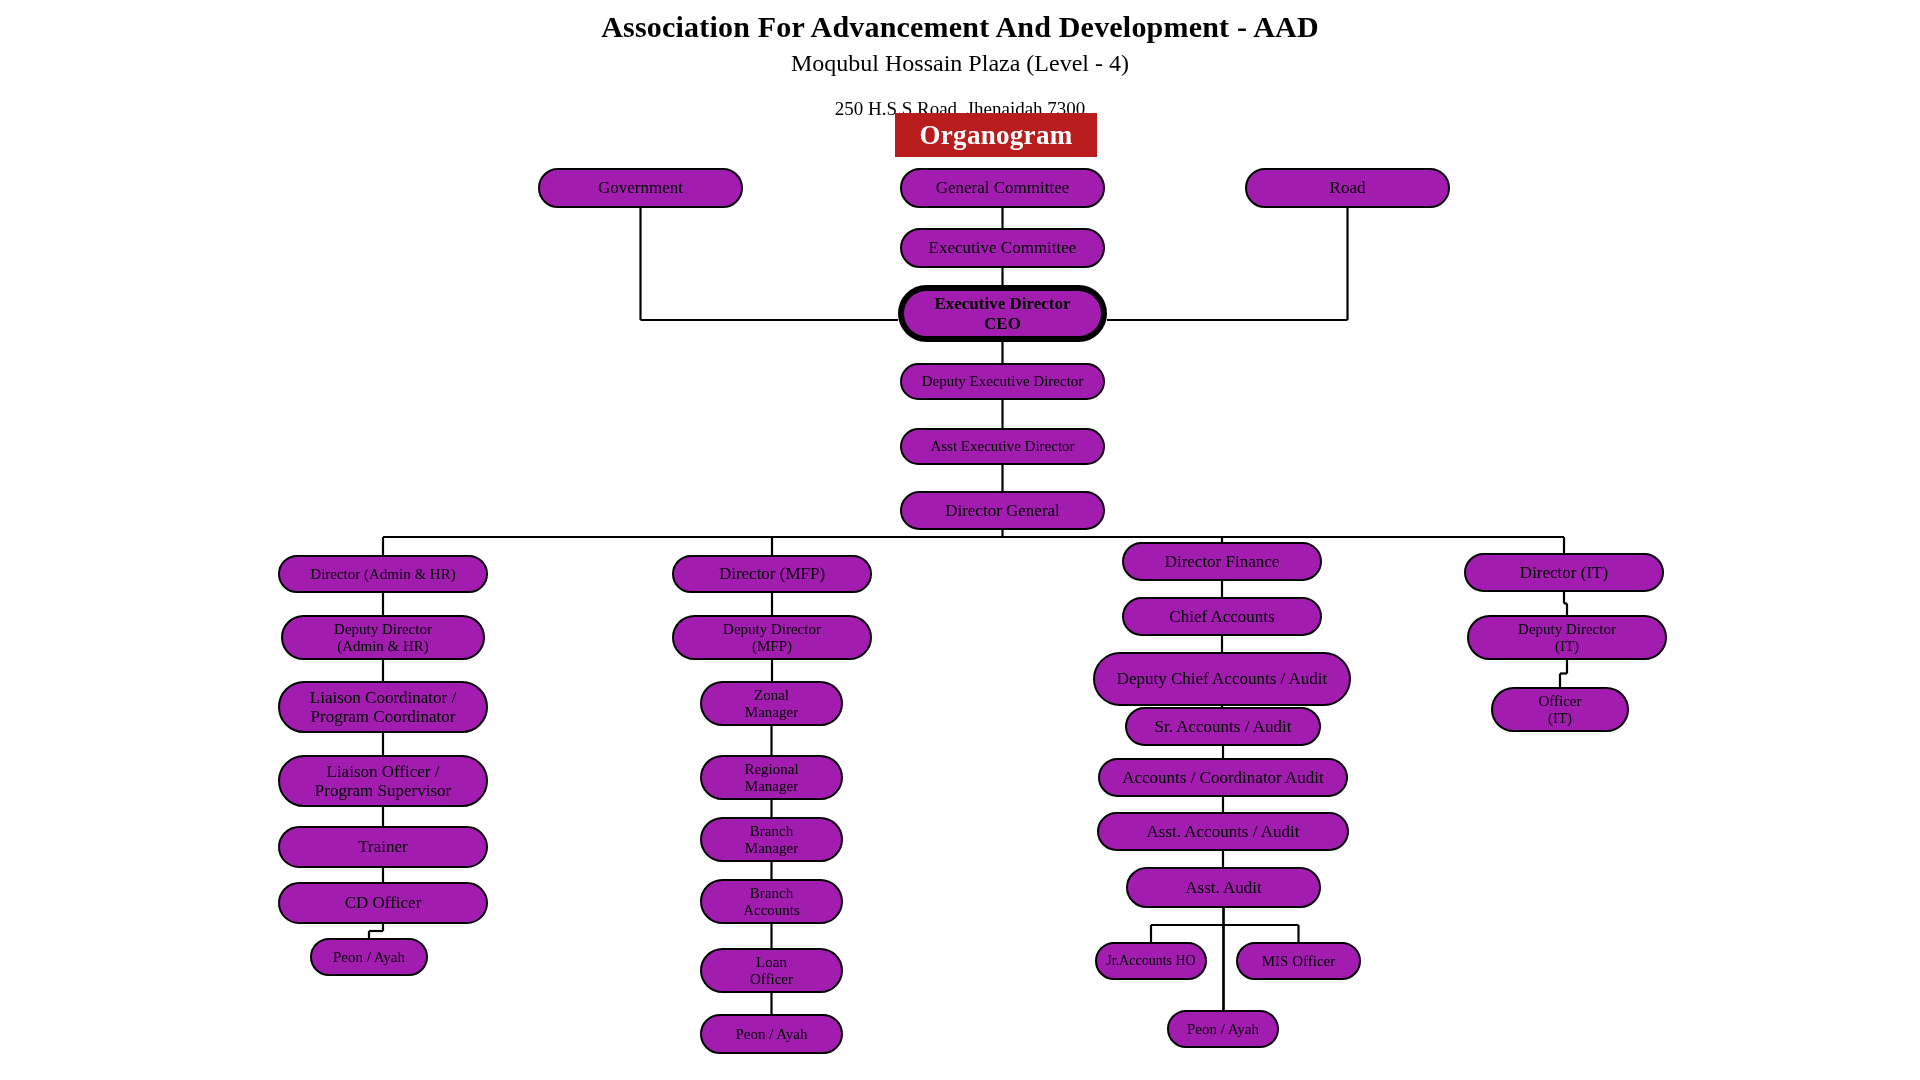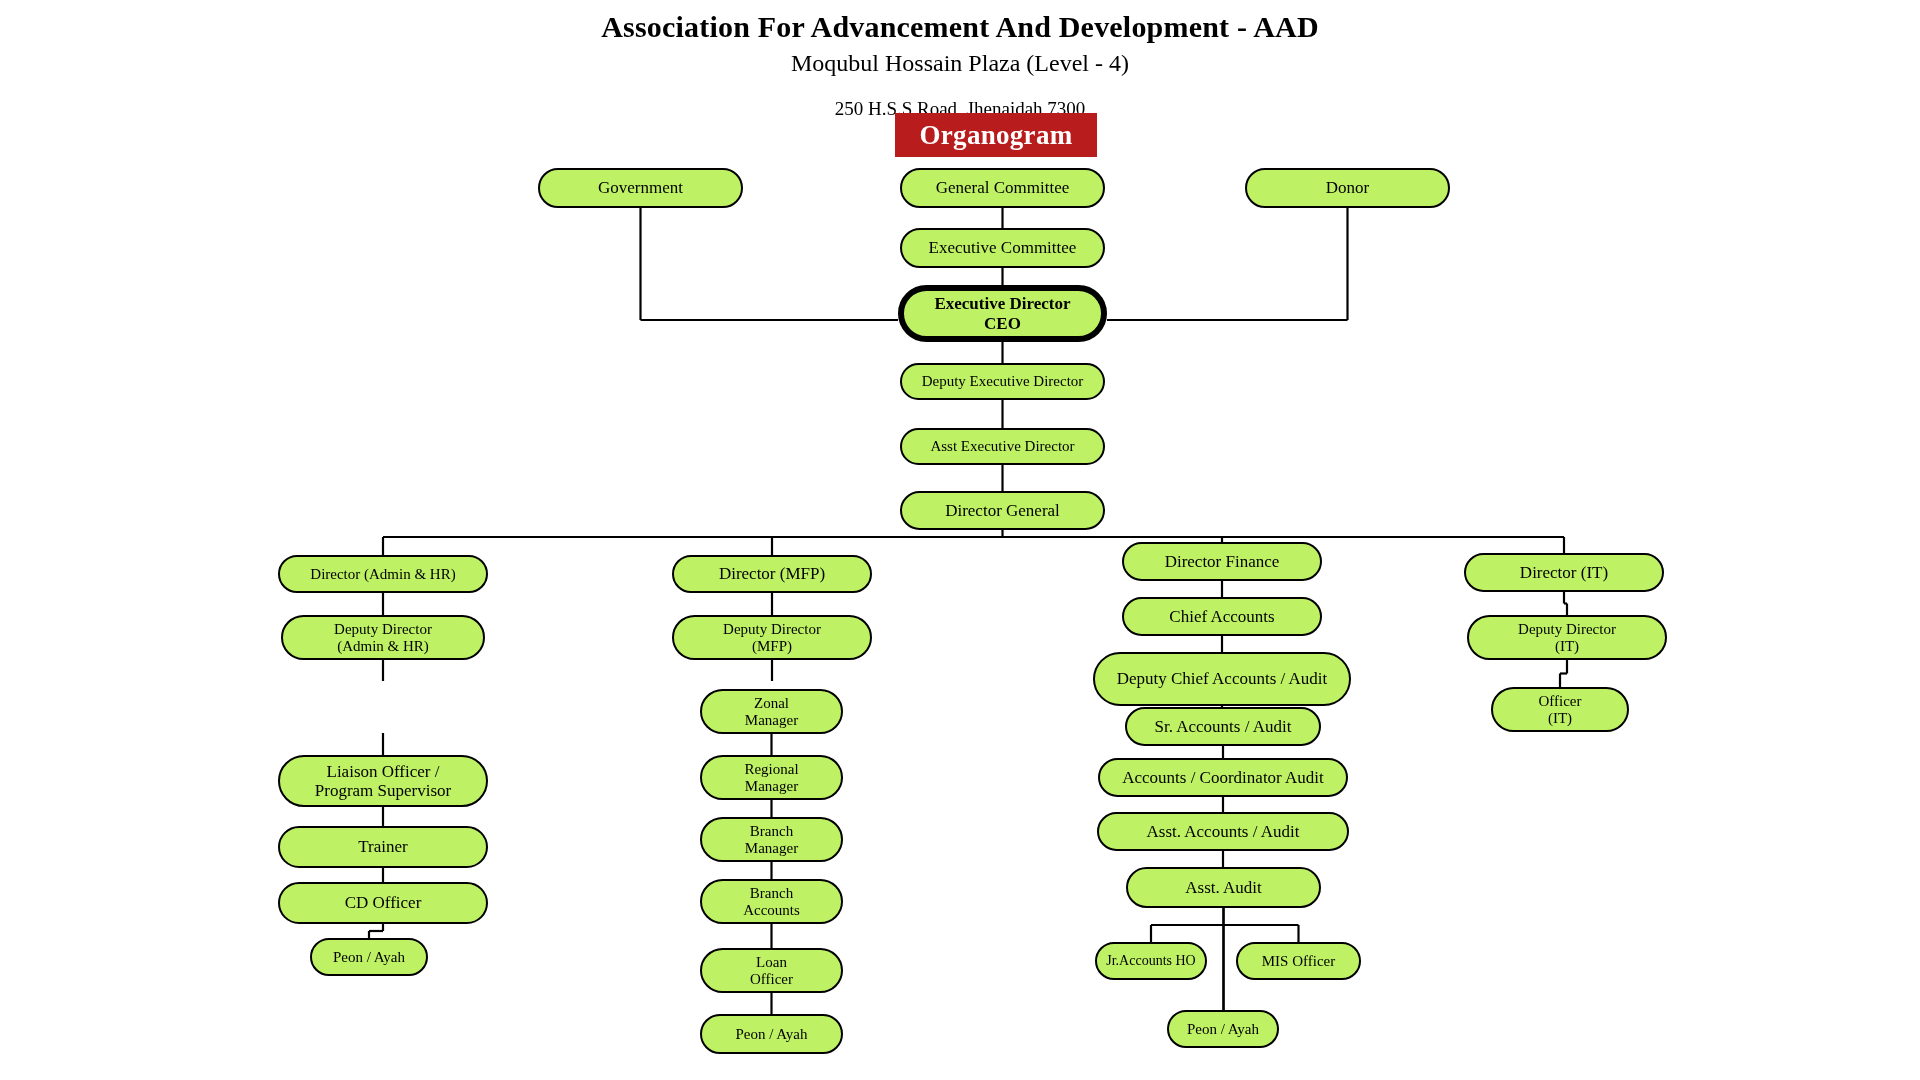--- a/index.html
+++ b/index.html
@@ -75,21 +75,21 @@
     top: 0;
     width: 1920px;
     height: 1080px;
     pointer-events: none;
   }
 
   
   .node {
     position: absolute;
     box-sizing: border-box;
-    background: #bef264;
+    background: #a21caf;
     border: 2.5px solid #000000;
     border-radius: 999px;
     display: flex;
     align-items: center;
     justify-content: center;
     text-align: center;
     line-height: 1.12;
     z-index: 5;
     padding: 0 6px;
   }
@@ -169,21 +169,21 @@
       <line x1="1151" y1="925" x2="1151" y2="942" stroke="#000" stroke-width="2.2"></line>
       <line x1="1298.5" y1="925" x2="1298.5" y2="942" stroke="#000" stroke-width="2.2"></line>
     </svg>
 <div class="node fs-mid" style="left: 538px; top: 168px; width: 205px; height: 40px;">
       <span class="lbl">Government</span>
     </div>
     <div class="node fs-mid" style="left: 900px; top: 168px; width: 205px; height: 40px;">
       <span class="lbl">General Committee</span>
     </div>
     <div class="node fs-mid" style="left: 1245px; top: 168px; width: 205px; height: 40px;">
-      <span class="lbl">Donor</span>
+      <span class="lbl">Road</span>
     </div>
     <div class="node fs-mid" style="left: 900px; top: 228px; width: 205px; height: 40px;">
       <span class="lbl">Executive Committee</span>
     </div>
     <div class="node fs-mid emph" style="left: 898px; top: 285px; width: 209px; height: 57px;">
       <span class="lbl">Executive Director
 CEO</span>
     </div>
     <div class="node fs-small" style="left: 900px; top: 363px; width: 205px; height: 37px;">
       <span class="lbl">Deputy Executive Director</span>
@@ -194,41 +194,45 @@
     <div class="node fs-mid" style="left: 900px; top: 491px; width: 205px; height: 39px;">
       <span class="lbl">Director General</span>
     </div>
     <div class="node fs-small" style="left: 278px; top: 555px; width: 210px; height: 38px;">
       <span class="lbl">Director (Admin &amp; HR)</span>
     </div>
     <div class="node fs-small" style="left: 281px; top: 615px; width: 204px; height: 45px;">
       <span class="lbl">Deputy Director
 (Admin &amp; HR)</span>
     </div>
+    <div class="node fs-mid" style="left: 278px; top: 681px; width: 210px; height: 52px;">
+      <span class="lbl">Liaison Coordinator /
+Program Coordinator</span>
+    </div>
     <div class="node fs-mid" style="left: 278px; top: 755px; width: 210px; height: 52px;">
       <span class="lbl">Liaison Officer /
 Program Supervisor</span>
     </div>
     <div class="node fs-mid" style="left: 278px; top: 826px; width: 210px; height: 42px;">
       <span class="lbl">Trainer</span>
     </div>
     <div class="node fs-mid" style="left: 278px; top: 882px; width: 210px; height: 42px;">
       <span class="lbl">CD Officer</span>
     </div>
     <div class="node fs-small" style="left: 310px; top: 938px; width: 118px; height: 38px;">
       <span class="lbl">Peon / Ayah</span>
     </div>
     <div class="node fs-mid" style="left: 672px; top: 555px; width: 200px; height: 38px;">
       <span class="lbl">Director (MFP)</span>
     </div>
     <div class="node fs-small" style="left: 672px; top: 615px; width: 200px; height: 45px;">
       <span class="lbl">Deputy Director
 (MFP)</span>
     </div>
-    <div class="node fs-small" style="left: 700px; top: 681px; width: 143px; height: 45px; margin-top: 8px;">
+    <div class="node fs-small" style="left: 700px; top: 681px; width: 143px; height: 45px;">
       <span class="lbl">Zonal
 Manager</span>
     </div>
     <div class="node fs-small" style="left: 700px; top: 755px; width: 143px; height: 45px;">
       <span class="lbl">Regional
 Manager</span>
     </div>
     <div class="node fs-small" style="left: 700px; top: 817px; width: 143px; height: 45px;">
       <span class="lbl">Branch
 Manager</span>

